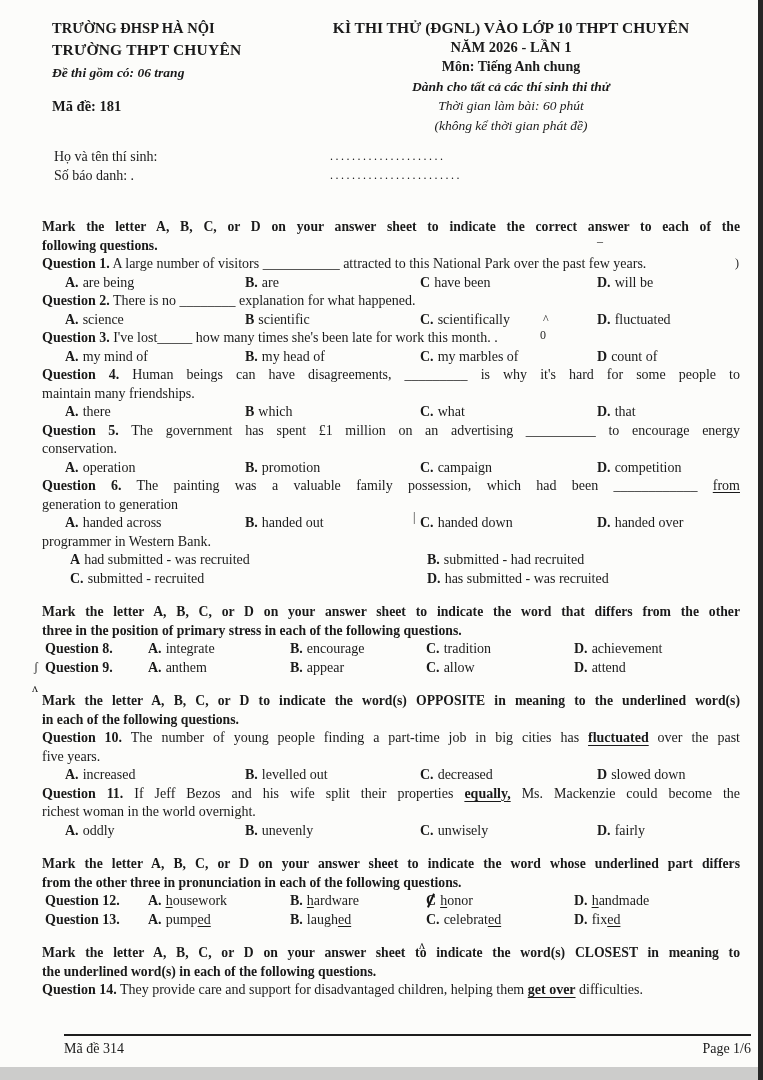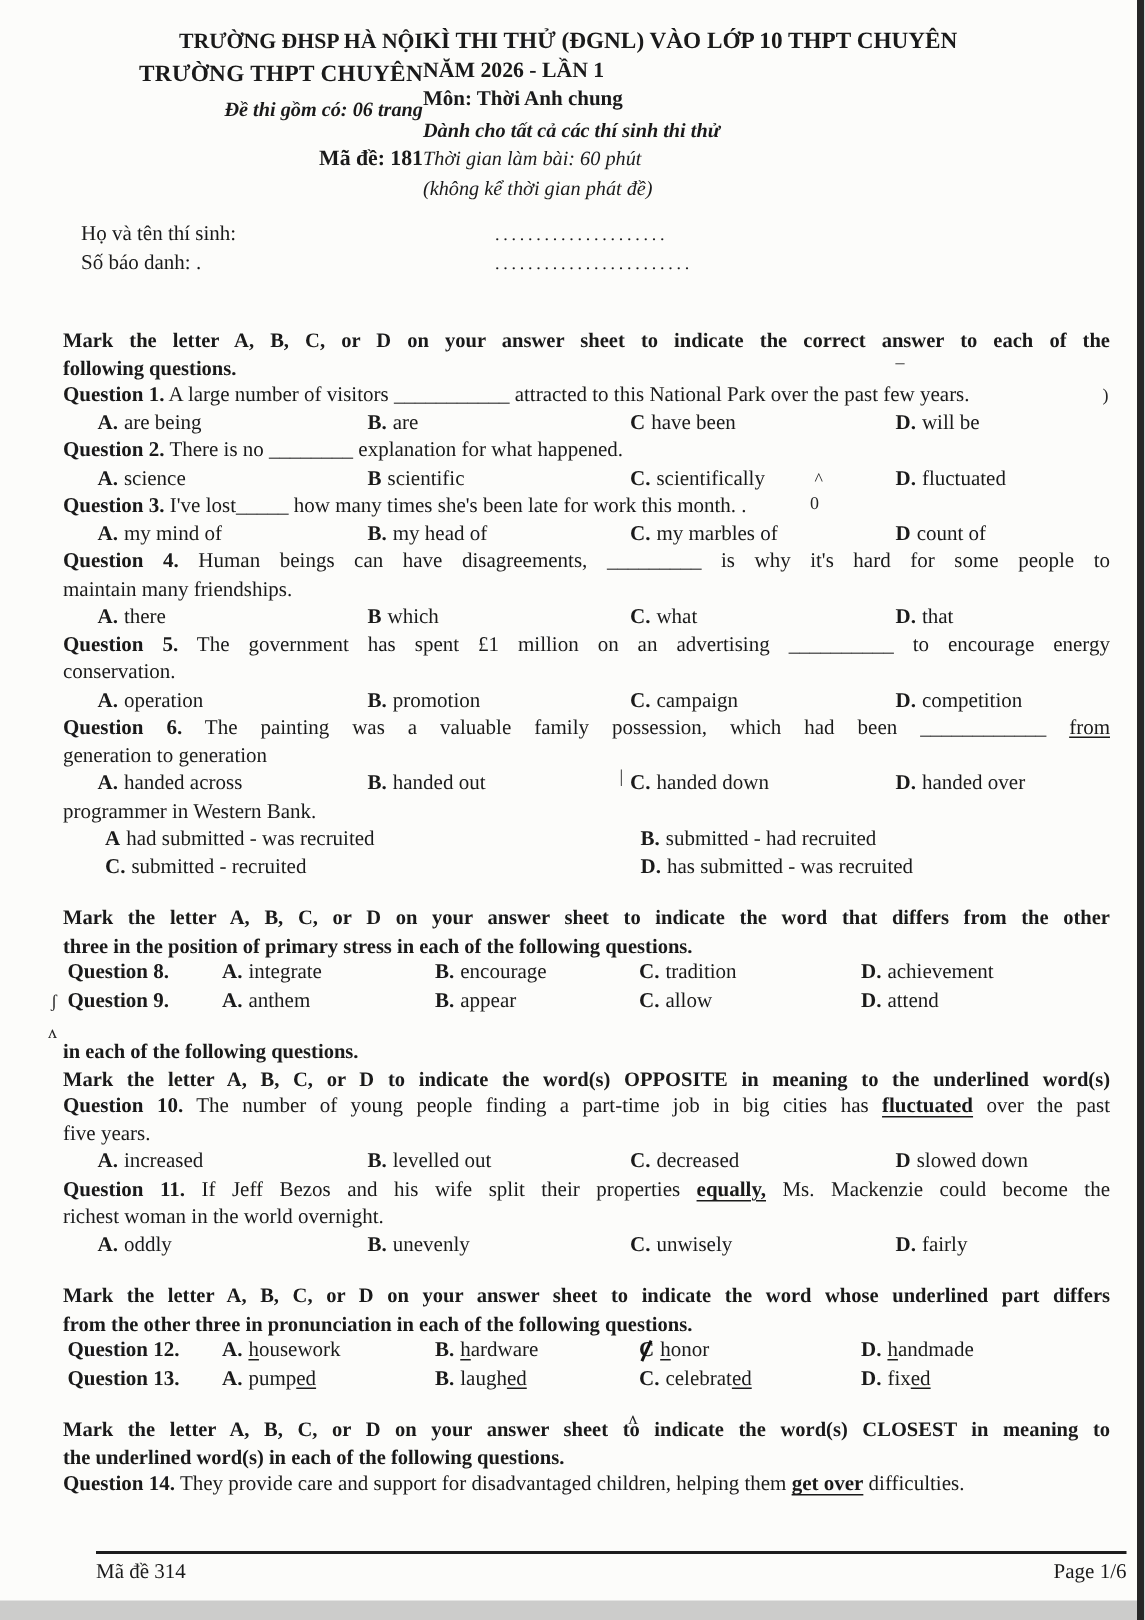--- a/index.html
+++ b/index.html
@@ -1,26 +1,26 @@
 <!DOCTYPE html>
 <html><head>
 <meta charset="utf-8">
 <style>
   html,body{margin:0;padding:0;background:#e9e9e7;}
   .page{position:relative;width:763px;height:1080px;background:#fcfcfa;overflow:hidden;
         font-family:"Liberation Serif","DejaVu Serif",serif;color:#1a1a1a;}
   .content{padding:18px 23px 0 42px;font-size:14px;line-height:18.5px;}
   
   .header{display:grid;grid-template-columns:240px 1fr;}
-  .h-left{text-align:right;padding-left:10px;line-height:21px;}
+  .h-left{text-align:left;padding-left:10px;line-height:21px;}
   .h-left .l1{font-weight:bold;font-size:14.5px;}
   .h-left .l2{font-weight:bold;font-size:15.5px;letter-spacing:.2px;}
   .h-left .l3{font-style:italic;font-weight:bold;font-size:13.5px;margin-top:2px;}
   .h-left .l4{font-weight:bold;font-size:14.5px;margin-top:13px;}
-  .h-right{text-align:left;line-height:19.5px;}
+  .h-right{text-align:center;line-height:19.5px;}
   .h-right .r1{font-weight:bold;font-size:15.5px;}
   .h-right .r2{font-weight:bold;font-size:14.5px;}
   .h-right .r3{font-weight:bold;font-size:14px;}
   .h-right .r4{font-weight:bold;font-style:italic;font-size:13.5px;}
   .h-right .r5,.h-right .r6{font-style:italic;font-size:13.5px;}
   .names{margin-top:12px;padding-left:12px;}
   .nrow{display:grid;grid-template-columns:276px auto;line-height:19px;}
   .dots{letter-spacing:2.5px;font-size:12px;line-height:19px;}
   
   .section{margin-top:15px;}
@@ -53,21 +53,21 @@
     <div class="header">
       <div class="h-left">
         <div class="l1">TRƯỜNG ĐHSP HÀ NỘI</div>
         <div class="l2">TRƯỜNG THPT CHUYÊN</div>
         <div class="l3">Đề thi gồm có: 06 trang</div>
         <div class="l4">Mã đề: 181</div>
       </div>
       <div class="h-right">
         <div class="r1">KÌ THI THỬ (ĐGNL) VÀO LỚP 10 THPT CHUYÊN</div>
         <div class="r2">NĂM 2026 - LẦN 1</div>
-        <div class="r3">Môn: Thời Anh chung</div>
+        <div class="r3">Môn: Tiếng Anh chung</div>
         <div class="r4">Dành cho tất cả các thí sinh thi thử</div>
         <div class="r5">Thời gian làm bài: 60 phút</div>
         <div class="r6">(không kể thời gian phát đề)</div>
       </div>
     </div>
 
     <div class="names">
       <div class="nrow">
         <span>Họ và tên thí sinh:</span>
         <span class="dots">.....................</span>
@@ -169,22 +169,22 @@
       <div class="qrow">
         <b class="ql">Question 9.</b>
         <span><span class="ol">A.</span><span>anthem</span></span>
         <span><span class="ol">B.</span><span>appear</span></span>
         <span><span class="ol">C.</span><span>allow</span></span>
         <span><span class="ol">D.</span><span>attend</span></span>
       </div>
     </div>
 
     <div class="section">
+      <div class="iline stretch">Mark the letter A, B, C, or D to indicate the word(s) OPPOSITE in meaning to the underlined word(s)</div>
       <div class="iline">in each of the following questions.</div>
-      <div class="iline stretch">Mark the letter A, B, C, or D to indicate the word(s) OPPOSITE in meaning to the underlined word(s)</div>
 
       <div>
         <div class="qline stretch"><b class="ql">Question 10.</b><span> The number of young people finding a part-time job in big cities has </span><span class="bu">fluctuated</span><span> over the past</span></div>
         <div class="qline">five years.</div>
         <div class="opts4">
           <span><span class="ol">A.</span><span>increased</span></span>
           <span><span class="ol">B.</span><span>levelled out</span></span>
           <span><span class="ol">C.</span><span>decreased</span></span>
           <span><span class="ol">D</span><span>slowed down</span></span>
         </div>

